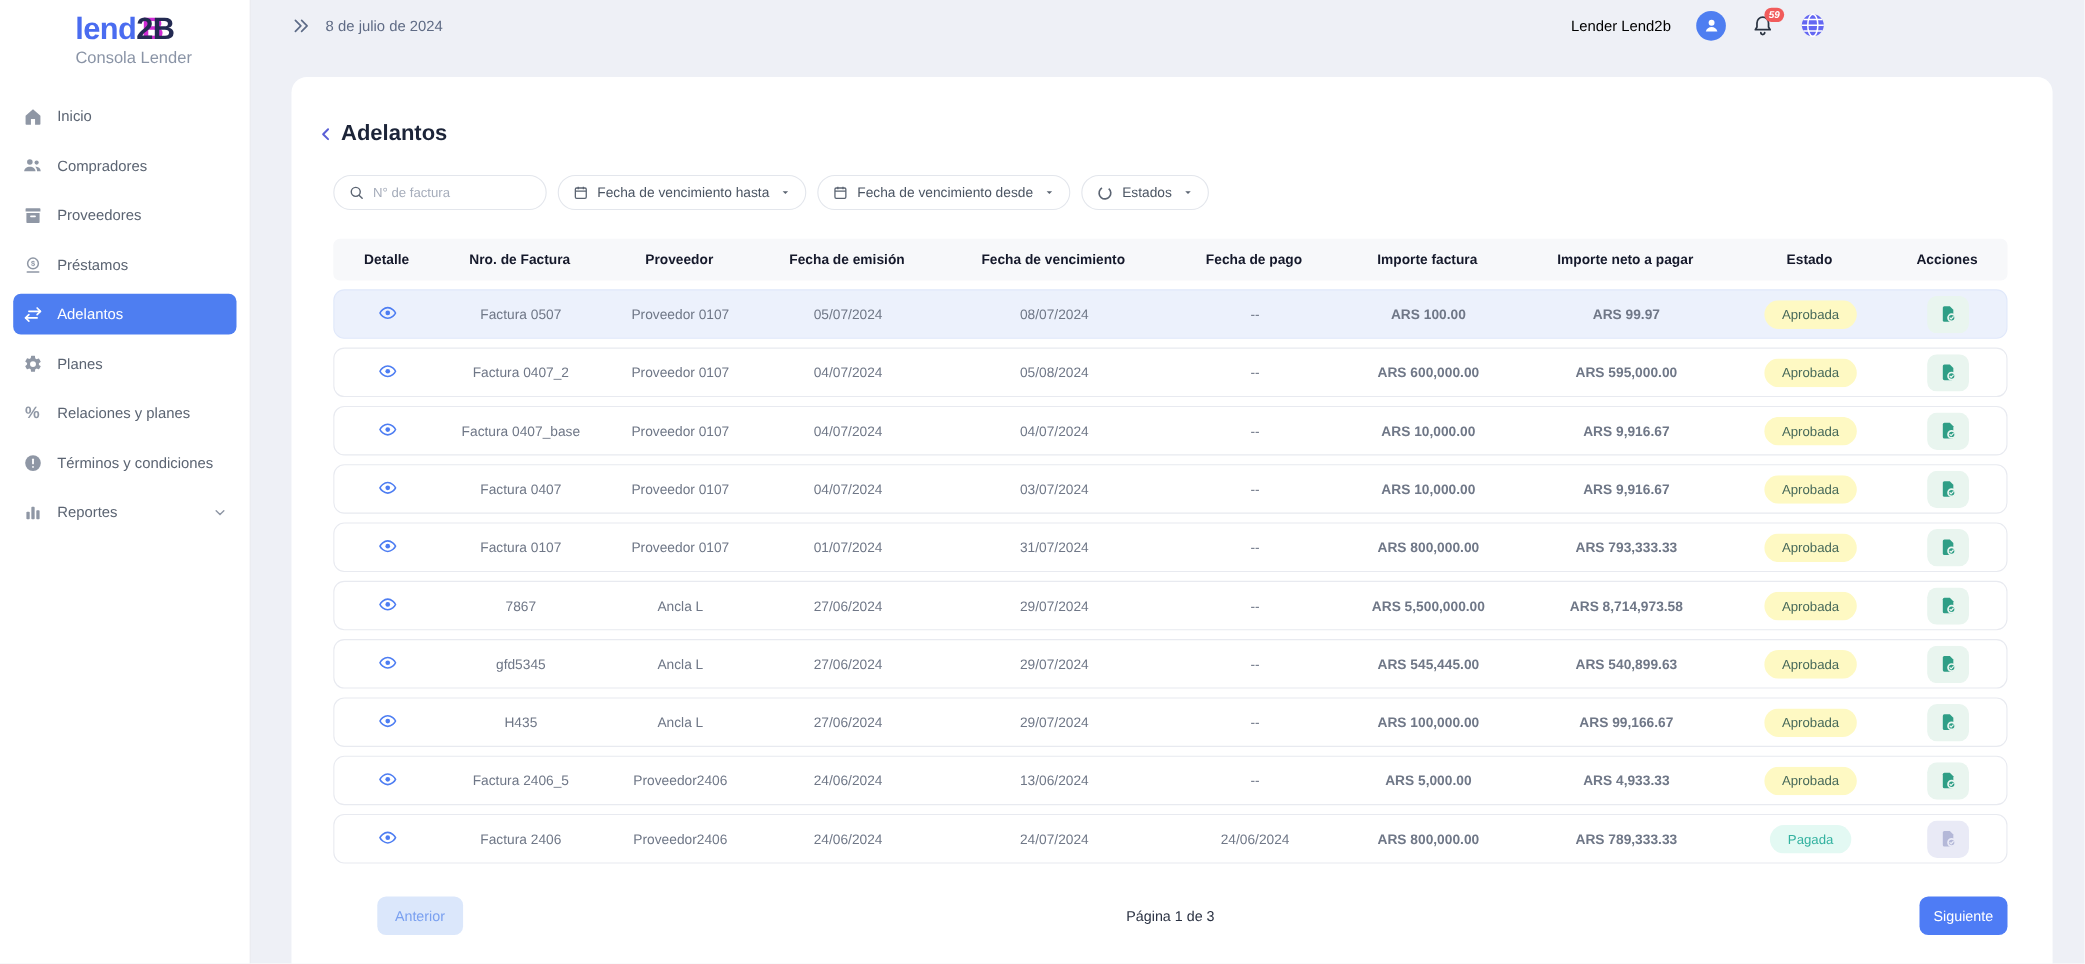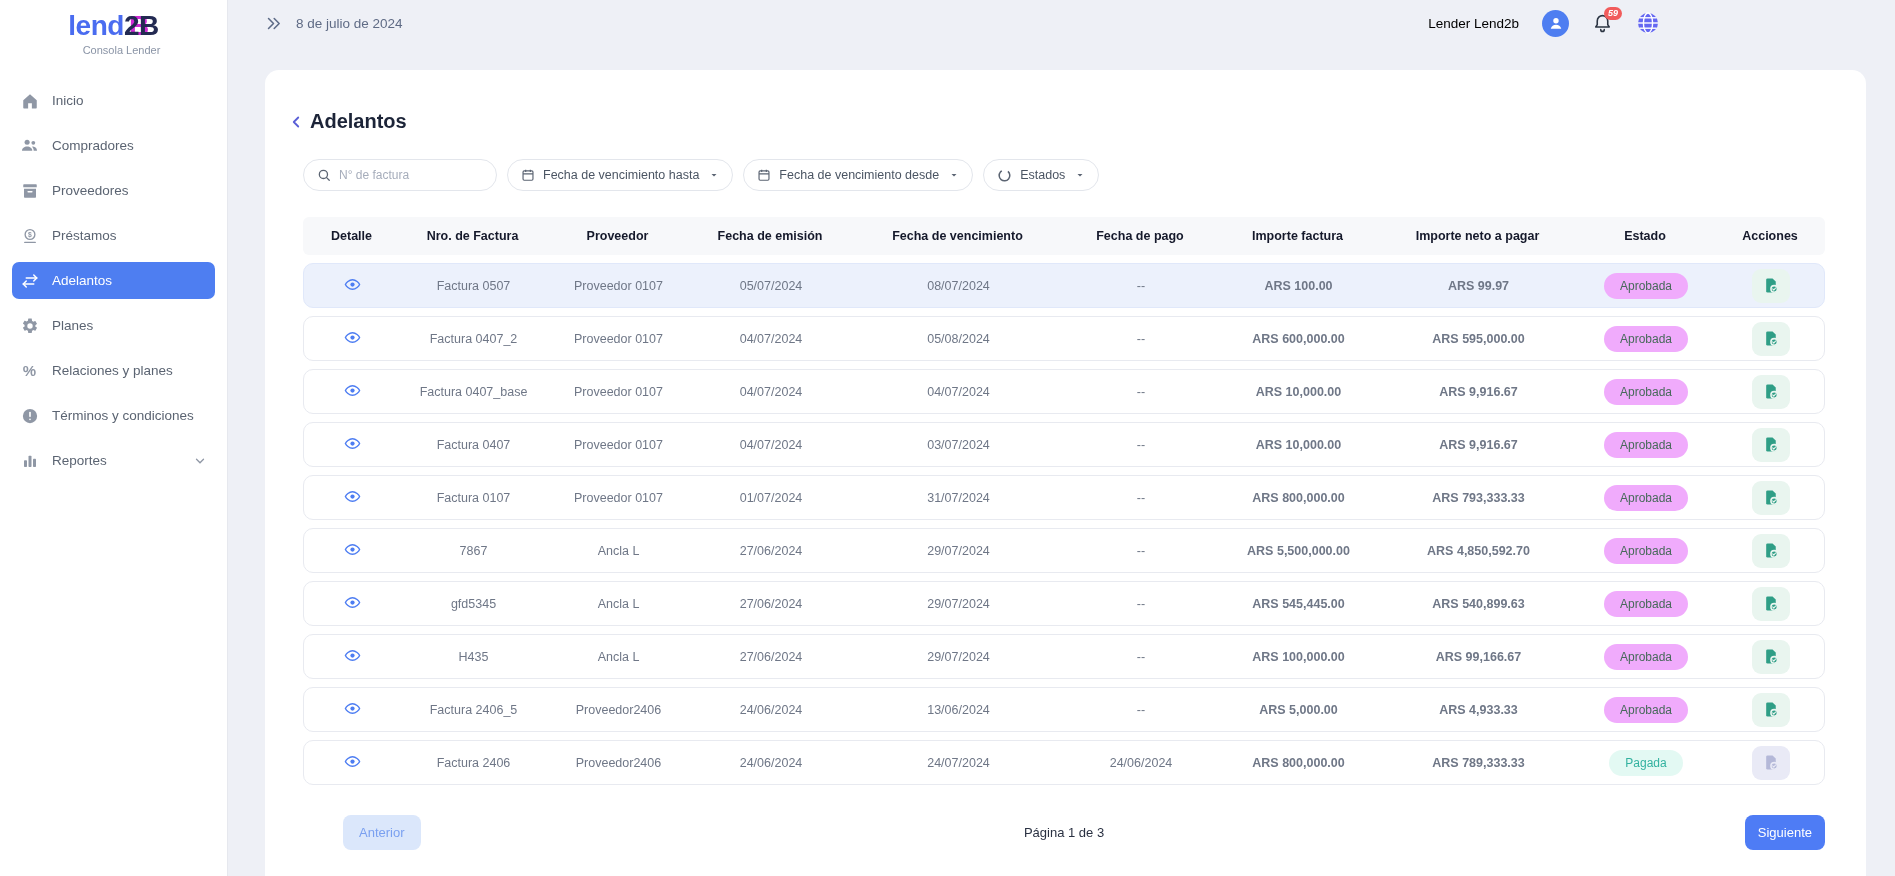--- a/index.html
+++ b/index.html
@@ -7,21 +7,21 @@
   body { font-family: "Liberation Sans", "DejaVu Sans", sans-serif; background:#eef0f6; overflow:hidden; }
   .app { position:relative; width:1704px; height:876px; }
 
   
   .sidebar { position:absolute; left:0; top:0; width:228px; height:100%; background:#fff; border-right:1px solid #e6e8ee; z-index:2; }
   .logo-wrap { text-align:center; padding-top:10px; }
   .logo { font-size:28px; font-weight:800; letter-spacing:-0.5px; }
   .logo .l1 { color:#4a6cf0; }
   .logo .l2 { color:#232a52; position:relative; display:inline-block; }
   .logo .l2::after { content:"B"; position:absolute; left:5px; top:0; color:#cf2bd4; z-index:-1; }
-  .logo-sub { font-size:11px; color:#8a94a6; margin-top:2px;padding-left:16px; }
+  .logo-sub { font-size:15px; color:#8a94a6; margin-top:2px;padding-left:16px; }
   .nav { margin-top:26px; }
   .nav-item { display:flex; align-items:center; gap:13px; margin:8px 12px; padding:9px 8px 9px 8px; border-radius:7px; color:#5b6472; font-size:13.5px; cursor:pointer; }
   .nav-item .nic { width:19px; height:19px; color:#8f97a5; display:flex; align-items:center; justify-content:center; flex:0 0 19px; }
   .nav-item.active { background:#4e7ef1; color:#fff; font-weight:500; }
   .nav-item.active .nic { color:#fff; }
   .nav-item .chev { margin-left:auto; color:#8f97a5; display:flex; }
   .pct { font-size:15px; font-weight:700; line-height:1; }
 
   
   .topbar { position:absolute; left:228px; top:0; right:0; height:46px; display:flex; align-items:center; padding:0 44px 0 37px; }
@@ -53,21 +53,21 @@
   .tbl { margin:26px 41px 0 38px; width:1522px; }
   .thead, .trow { display:grid; grid-template-columns:97px 145px 145px 160px 215px 150px 165px 195px 140px 110px; align-items:center; text-align:center; }
   .thead { background:#f7f8fa; height:38px; border-radius:6px; font-size:12.5px; font-weight:700; color:#15192b; }
   .rows { margin-top:8px; display:flex; flex-direction:column; gap:8px; }
   .trow { height:45px; background:#fff; border:1px solid #e8eaf0; border-radius:10px; font-size:12.5px; color:#6f7787;text-align:center; }
   .trow.highlighted { background:#ecf1fc; border-color:#e0e8fa; }
   .cell { overflow:hidden; text-overflow:ellipsis; white-space:nowrap; }
   .amount { font-weight:600; }
   .eye-btn { background:none; border:none; color:#4d7df2; cursor:pointer; display:inline-flex; align-items:center; justify-content:center; }
   .pill { display:inline-block; padding:6px 16px; border-radius:15px; font-size:12px; font-weight:500; }
-  .pill.approved { background:#f0abfc; color:#47695a; }
+  .pill.approved { background:#fef9c3; color:#47695a; }
   .pill.paid { background:#e3f9f3; color:#33b2a0; }
   .action-btn { --hole:#e9f5ef; width:38px; height:34px; border:none; border-radius:9px; background:#e9f5ef; color:#2f9e86; display:inline-flex; align-items:center; justify-content:center; cursor:pointer; }
   .action-btn.disabled { --hole:#e9eaf6; background:#e9eaf6; color:#b4b8d8; cursor:default; }
 
   
   .pager { position:relative; margin:30px 41px 0 38px; width:1522px; display:flex; align-items:center; justify-content:space-between;padding-left:40px; }
   .btn-prev { background:#dbe7fb; color:#7aa0f0; border:none; border-radius:8px; padding:10px 16px; font-size:13px; font-family:inherit; cursor:pointer; }
   .btn-next { background:#4e7cf5; color:#fff; border:none; border-radius:8px; padding:10px 13px; font-size:13px; font-family:inherit; cursor:pointer; }
   .page-info { position:absolute; left:50%; transform:translateX(-50%); color:#2a3142; font-size:13px; }
 </style>
@@ -411,21 +411,21 @@
                   <path d="M12 5.2C7 5.2 3.1 9.6 2 12c1.1 2.4 5 6.8 10 6.8s8.9-4.4 10-6.8c-1.1-2.4-5-6.8-10-6.8z" fill="none" stroke="currentColor" stroke-width="2"></path>
                   <circle cx="12" cy="12" r="3" fill="currentColor"></circle>
                 </svg>
               </button></div>
     <div class="cell">7867</div>
     <div class="cell">Ancla L</div>
     <div class="cell">27/06/2024</div>
     <div class="cell">29/07/2024</div>
     <div class="cell">--</div>
     <div class="cell amount">ARS 5,500,000.00</div>
-    <div class="cell amount">ARS 4,850,592.70</div>
+    <div class="cell amount">ARS 8,714,973.58</div>
     <div class="cell"><span class="pill approved">Aprobada</span></div>
     <div class="cell"><button class="action-btn">
                 <svg width="17" height="17" viewBox="0 0 24 24">
                   <path d="M6.5 2h7l4.5 4.5V20a2 2 0 0 1-2 2H6.5a2 2 0 0 1-2-2V4a2 2 0 0 1 2-2z" fill="currentColor"></path>
                   <circle cx="15.8" cy="16.8" r="4.6" fill="currentColor" style="stroke:var(--hole);stroke-width:2.2"></circle>
                   <path d="M13.7 16.9l1.5 1.5 2.7-2.9" fill="none" style="stroke:var(--hole)" stroke-width="1.6" stroke-linecap="round" stroke-linejoin="round"></path>
                 </svg>
               </button></div>
   </div>
 

